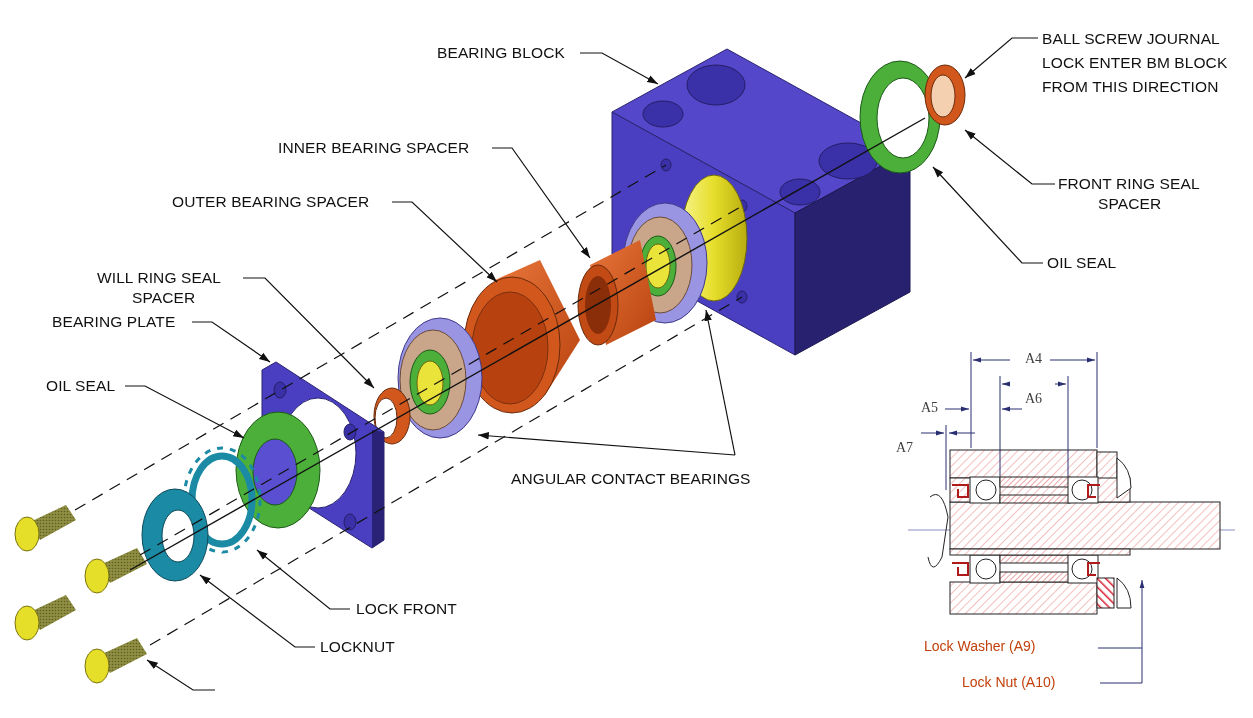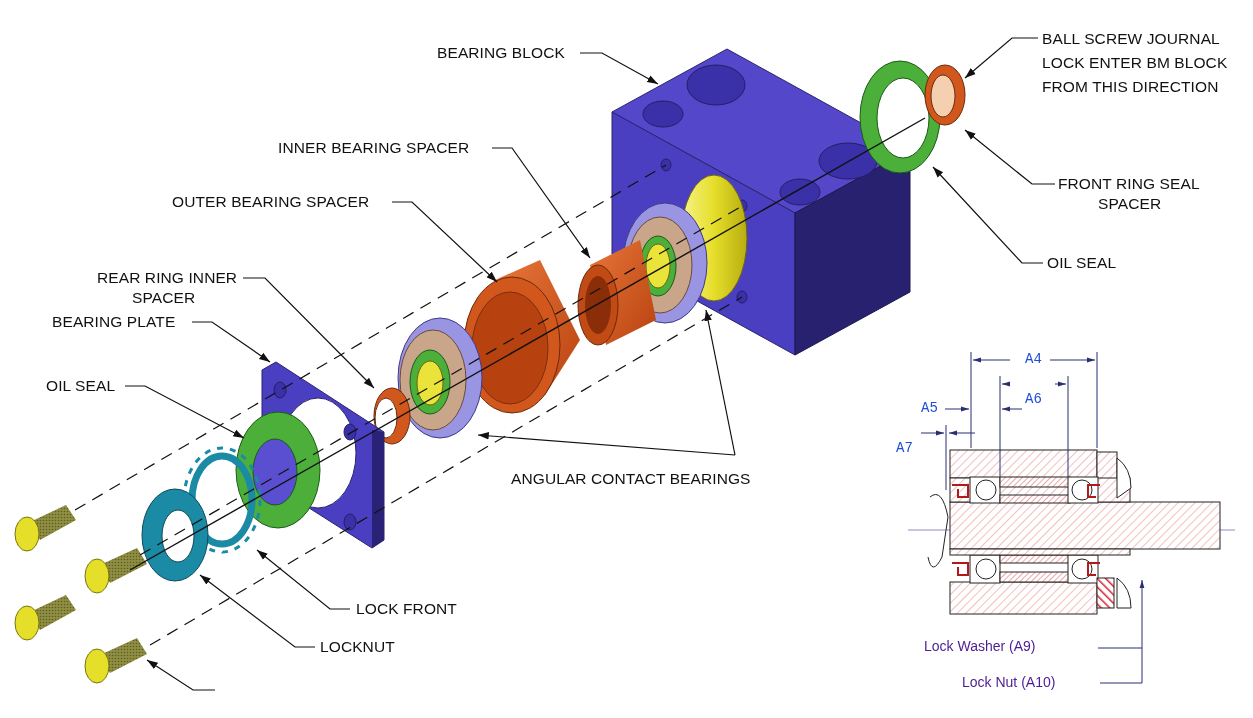--- a/index.html
+++ b/index.html
@@ -1,20 +1,20 @@
 <!DOCTYPE html>
 <html><head>
 <meta charset="utf-8">
 <style>
   html, body { margin:0; padding:0; background:#ffffff; }
   body { width:1253px; height:718px; overflow:hidden; position:relative; font-family:"Liberation Sans", sans-serif; }
   #stage { position:absolute; left:0; top:0; width:1253px; height:528px; }
   .lbl { position:absolute; font-family:"Liberation Sans", sans-serif; font-size:15.5px; color:#111; white-space:nowrap; line-height:18px; letter-spacing:0.1px; }
-  .dim { position:absolute; font-family:Liberation Mono, monospace; font-size:14px; color:#1d4ed8; white-space:nowrap; }
-  .note { position:absolute; font-family:"Liberation Sans", sans-serif; font-size:14px; color:#4c1d95; white-space:nowrap; }
+  .dim { position:absolute; font-family:Liberation Serif, serif; font-size:14px; color:#404040; white-space:nowrap; }
+  .note { position:absolute; font-family:"Liberation Sans", sans-serif; font-size:14px; color:#c2410c; white-space:nowrap; }
 </style>
 </head>
 <body>
 
 <div id="stage">
 <svg width="1253" height="718" viewBox="0 0 1253 718" xmlns="http://www.w3.org/2000/svg">
   <defs>
     <marker id="arr" viewBox="0 0 10 10" refX="10" refY="5" markerWidth="9" markerHeight="9" orient="auto-start-reverse">
       <path d="M0,1.5 L10,5 L0,8.5 z" fill="#111"></path>
     </marker>
@@ -236,21 +236,21 @@
 <div class="lbl" style="left:1042px;top:78px;">FROM THIS DIRECTION</div>
 
 <div class="lbl" style="left:278px;top:139px;">INNER BEARING SPACER</div>
 <div class="lbl" style="left:172px;top:193px;">OUTER BEARING SPACER</div>
 
 <div class="lbl" style="left:1058px;top:175px;">FRONT RING SEAL</div>
 <div class="lbl" style="left:1098px;top:195px;">SPACER</div>
 
 <div class="lbl" style="left:1047px;top:254px;">OIL SEAL</div>
 
-<div class="lbl" style="left:97px;top:269px;">REAR RING INNER</div>
+<div class="lbl" style="left:97px;top:269px;">WILL RING SEAL</div>
 <div class="lbl" style="left:132px;top:289px;">SPACER</div>
 
 <div class="lbl" style="left:52px;top:313px;">BEARING PLATE</div>
 <div class="lbl" style="left:46px;top:377px;">OIL SEAL</div>
 
 <div class="lbl" style="left:511px;top:470px;">ANGULAR CONTACT BEARINGS</div>
 
 <div class="lbl" style="left:356px;top:600px;">LOCK FRONT</div>
 <div class="lbl" style="left:320px;top:638px;">LOCKNUT</div>
 

